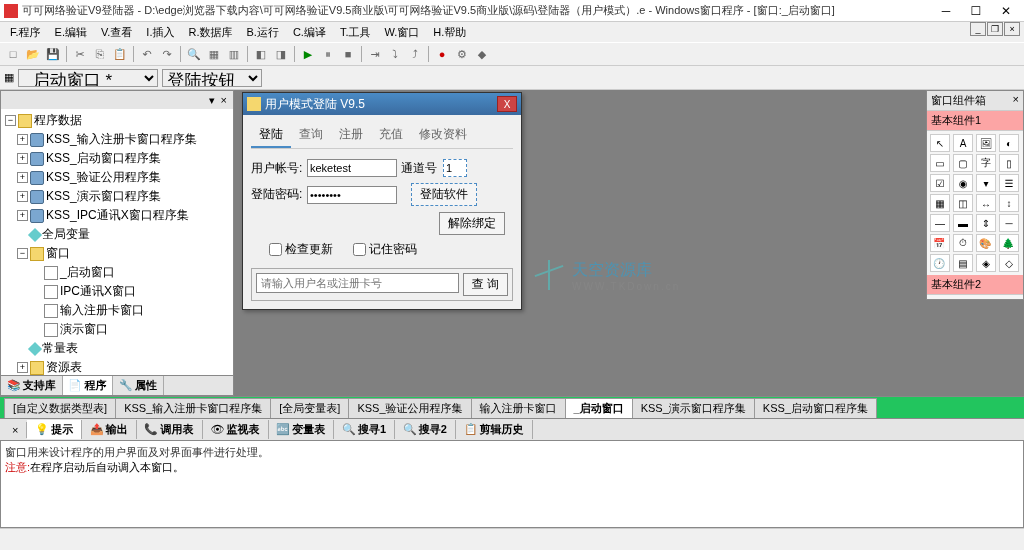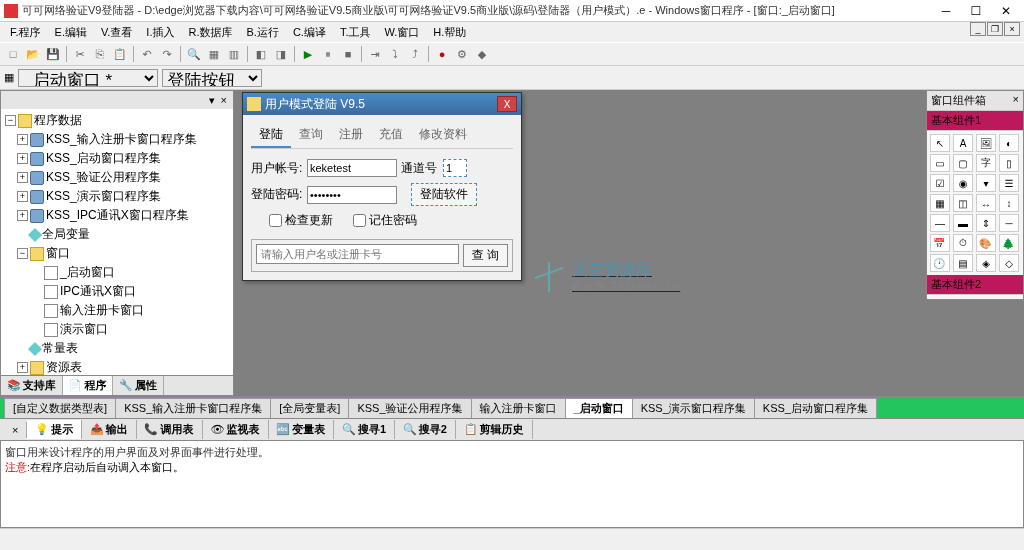--- a/index.html
+++ b/index.html
@@ -48,29 +48,29 @@
 .form-row { display: flex; align-items: center; margin-bottom: 6px; gap: 4px; }
 .form-row label { width: 52px; font-size: 12px; }
 .form-row input[type=text], .form-row input[type=password] { border: 1px solid #888; height: 18px; font-size: 11px; padding: 0 2px; }
 .form-row .dotted { border: 1px dashed #4a8bc5 !important; }
 .form-btn { border: 1px solid #888; background: #f5f5f5; padding: 2px 8px; cursor: pointer; font-size: 12px; }
 .form-btn.dotted { border: 1px dashed #4a8bc5; }
 .checkbox-row { display: flex; gap: 20px; margin: 6px 0 10px 18px; font-size: 12px; }
 .checkbox-row label { display: flex; align-items: center; gap: 3px; cursor: pointer; }
 .search-row { display: flex; gap: 4px; border: 1px solid #aaa; padding: 4px; }
 .search-row input { flex: 1; border: 1px solid #888; height: 20px; padding: 0 4px; font-size: 11px; }
-.watermark { position: absolute; left: 300px; top: 170px; display: flex; align-items: flex-end; gap: 8px; opacity: 0.7; text-decoration: underline; }
+.watermark { position: absolute; left: 300px; top: 170px; display: flex; align-items: flex-start; gap: 8px; opacity: 0.7; }
 .watermark .logo { width: 30px; height: 30px; position: relative; }
 .watermark .logo::before { content: ''; position: absolute; width: 2px; height: 30px; background: #5bb; left: 14px; }
 .watermark .logo::after { content: ''; position: absolute; width: 30px; height: 2px; background: #5bb; top: 10px; transform: rotate(-20deg); }
 .watermark .text { color: #3a9bc5; font-size: 16px; }
 .watermark .sub { font-size: 10px; color: #888; letter-spacing: 2px; display: block; }
 .right-panel { position: absolute; right: 0; top: 90px; width: 98px; height: 210px; background: #f5f5f5; border: 1px solid #888; }
 .right-panel .hdr { background: #e5e5e5; padding: 2px 4px; font-size: 11px; display: flex; justify-content: space-between; border-bottom: 1px solid #ccc; }
-.right-panel .sect { padding: 2px 4px; font-size: 11px; background: #be185d; border-bottom: 1px solid #ccc; }
+.right-panel .sect { padding: 2px 4px; font-size: 11px; background: #fca5a5; border-bottom: 1px solid #ccc; }
 .right-panel .grid { display: grid; grid-template-columns: repeat(4, 1fr); gap: 2px; padding: 3px; }
 .right-panel .grid span { width: 20px; height: 18px; border: 1px solid #ccc; background: #fff; display: flex; align-items: center; justify-content: center; cursor: pointer; font-size: 10px; }
 .bottom-tabs { height: 22px; background: #22c55e; border-top: 1px solid #888; display: flex; align-items: flex-end; padding: 0 4px; gap: 0; overflow: hidden; }
 .bottom-tabs span { padding: 2px 8px; font-size: 11px; border: 1px solid #999; border-bottom: none; background: #e0e0e0; cursor: pointer; margin-right: -1px; white-space: nowrap; }
 .bottom-tabs span.active { background: #fff; font-weight: bold; }
 .hint-tabs { height: 22px; background: #e5e5e5; border-top: 1px solid #888; display: flex; align-items: center; padding: 0 4px; gap: 0; }
 .hint-tabs span { padding: 2px 8px; font-size: 11px; border-right: 1px solid #aaa; cursor: pointer; display: flex; align-items: center; gap: 2px; }
 .hint-tabs span.active { background: #fff; }
 .hint-panel { height: 88px; background: #fff; border: 1px solid #888; padding: 4px; font-size: 11px; overflow: auto; }
 .hint-panel .line1 { color: #333; }
@@ -250,20 +250,23 @@
         <div class="form-row">
           <label>用户帐号:</label>
           <input type="text" style="width: 90px;" value="keketest">
           <label style="width:38px">通道号</label>
           <input type="text" class="dotted" style="width: 24px;" value="1">
         </div>
         <div class="form-row">
           <label>登陆密码:</label>
           <input type="password" style="width: 90px;" value="********">
           <button class="form-btn dotted" style="margin-left:10px">登陆软件</button>
+        </div>
+        <div class="form-row" style="justify-content:flex-end;padding-right:8px">
+          <button class="form-btn">解除绑定</button>
         </div>
         <div class="checkbox-row">
           <label>
               <input type="checkbox" style="">
               <span>检查更新</span>
             </label>
           <label>
               <input type="checkbox" style="">
               <span>记住密码</span>
             </label>

